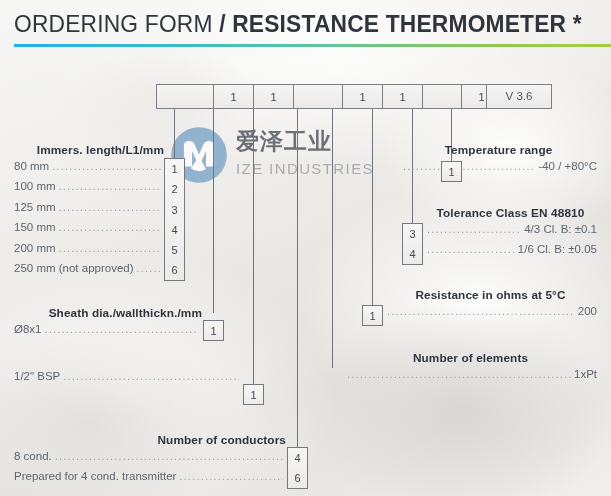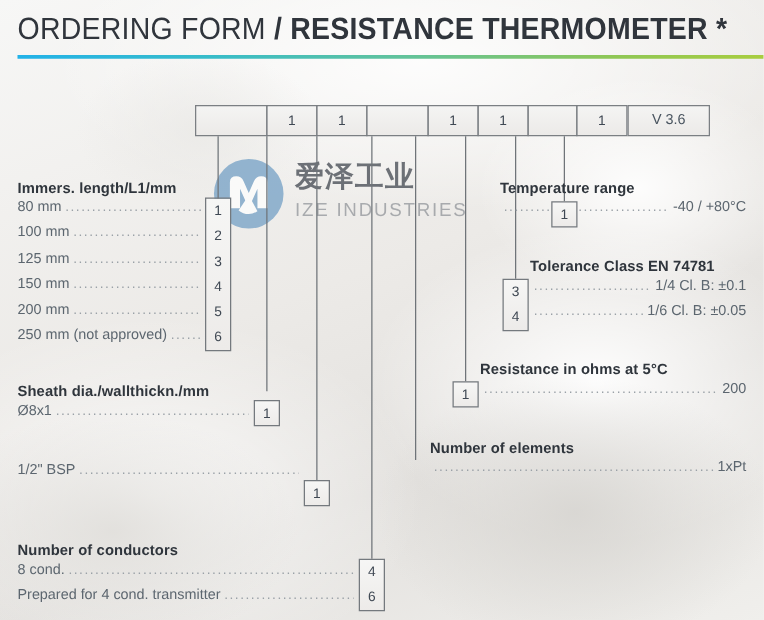--- a/index.html
+++ b/index.html
@@ -117,21 +117,21 @@
     box-sizing: border-box;
     border: 1px solid #7b7f83;
     background: linear-gradient(180deg, #f4f4f3 0%, #eceae8 100%);
     font-size: 11px;
     color: #3f4853;
     text-align: center;
     line-height: 24px;
   }
   #vercell {
     position: absolute;
-    left: 502px;
+    left: 486px;
     top: 84px;
     width: 66px;
     height: 25px;
     box-sizing: border-box;
     border: 1.5px solid #7b7f83;
     background: linear-gradient(180deg, #f4f4f3 0%, #eceae8 100%);
     font-size: 11.5px;
     color: #4a5560;
     text-align: center;
     line-height: 23px;
@@ -184,23 +184,23 @@
     margin: 0 3px;
     overflow: hidden;
     white-space: nowrap;
     color: #9aa1a7;
     font-size: 11px;
     letter-spacing: 1.2px;
     line-height: 11px;
   }
   .g-row .val { flex: 0 0 auto; }
 
-  .left .g-title { margin-bottom: 3px; }
+  .left .g-title { margin-bottom: 3px; text-align: right; }
   .right { text-align: right; }
-  .right .g-title { text-align: left; margin-bottom: 3px; }
+  .right .g-title { text-align: center; margin-bottom: 3px; }
   .right .g-row { justify-content: flex-end; }
 </style>
 </head>
 <body>
 
 <div id="page">
 
   <div class="blotch b1"></div>
   <div class="blotch b2"></div>
   <div class="blotch b3"></div>
@@ -327,24 +327,24 @@
     <div class="g-row">
       <span class="dots">......................................................................</span>
       <span class="val">-40 / +80°C</span>
     </div>
   </div>
   <div class="vbox" style="left:441px; top:161px; width:21px; height:21px;">
     <div class="v">1</div>
   </div>
 
   <div class="group right" style="left:424px; top:206px; width:173px;">
-    <div class="g-title">Tolerance Class EN 74781</div>
-    <div class="g-row">
-      <span class="dots">......................................................................</span>
-      <span class="val">1/4 Cl. B: ±0.1</span>
+    <div class="g-title">Tolerance Class EN 48810</div>
+    <div class="g-row">
+      <span class="dots">......................................................................</span>
+      <span class="val">4/3 Cl. B: ±0.1</span>
     </div>
     <div class="g-row">
       <span class="dots">......................................................................</span>
       <span class="val">1/6 Cl. B: ±0.05</span>
     </div>
   </div>
   <div class="vbox tall" style="left:402px; top:223px; width:21px; height:42px;">
     <div class="v">3</div>
     <div class="v">4</div>
   </div>

